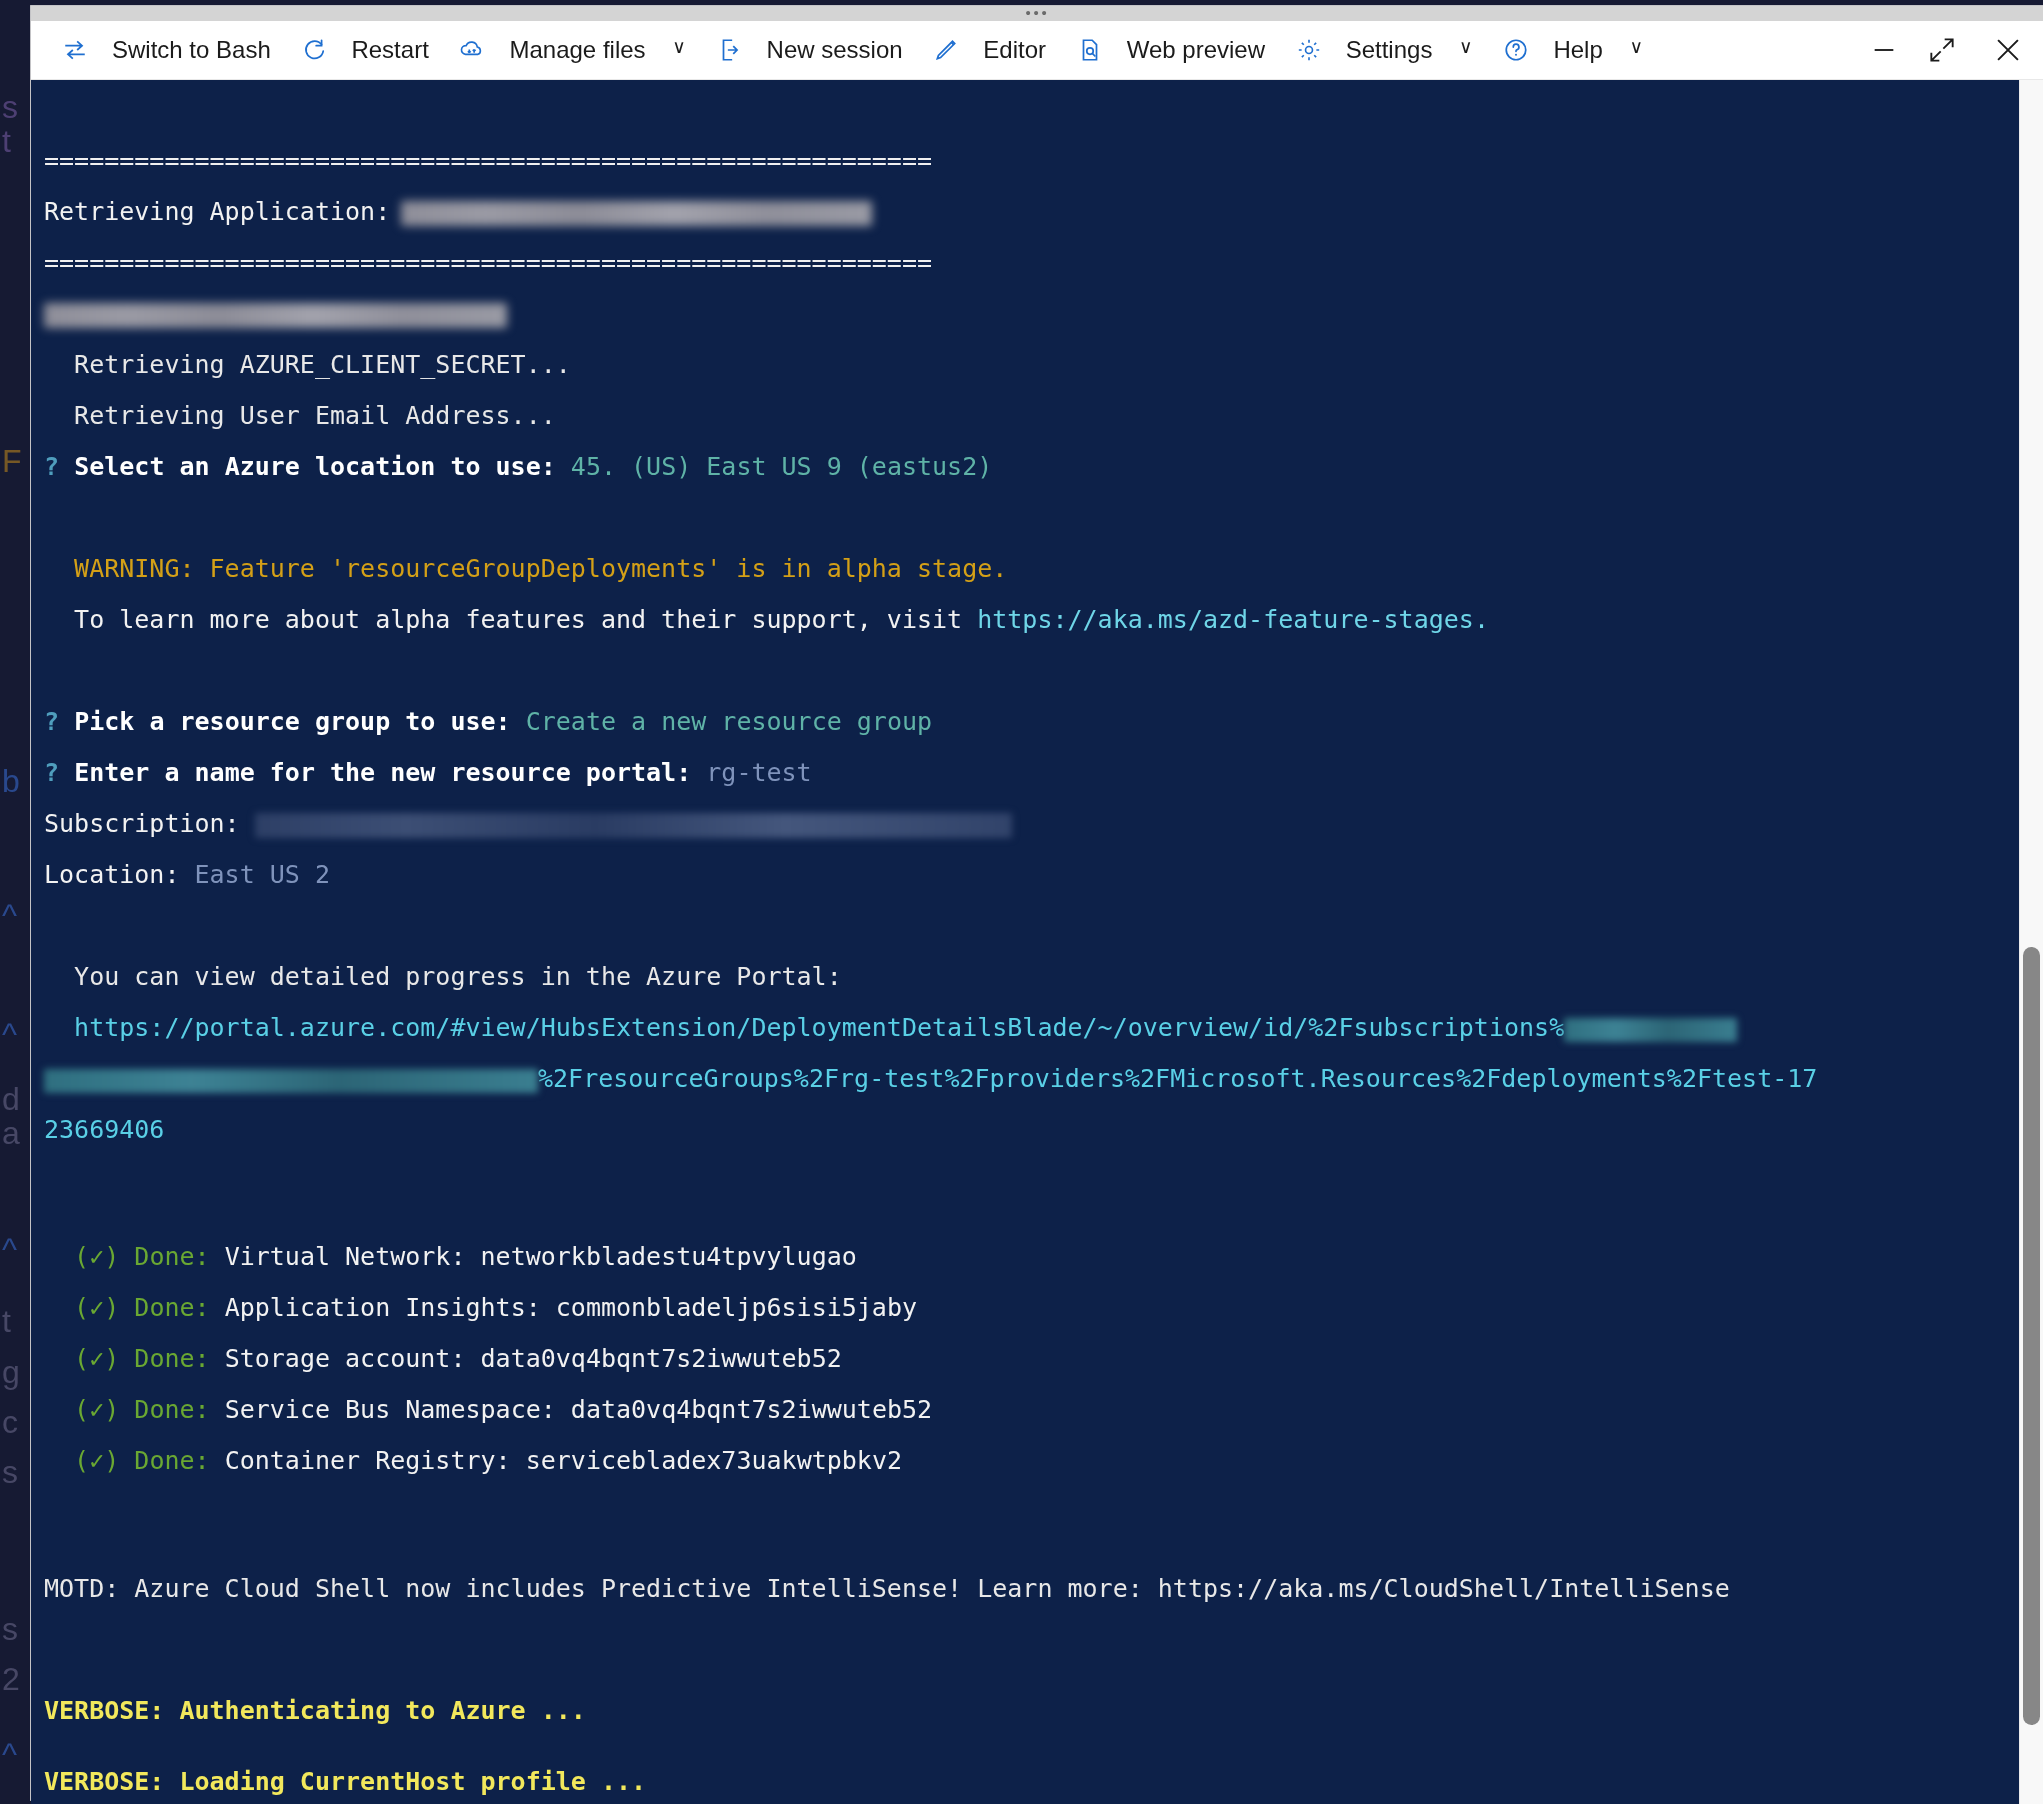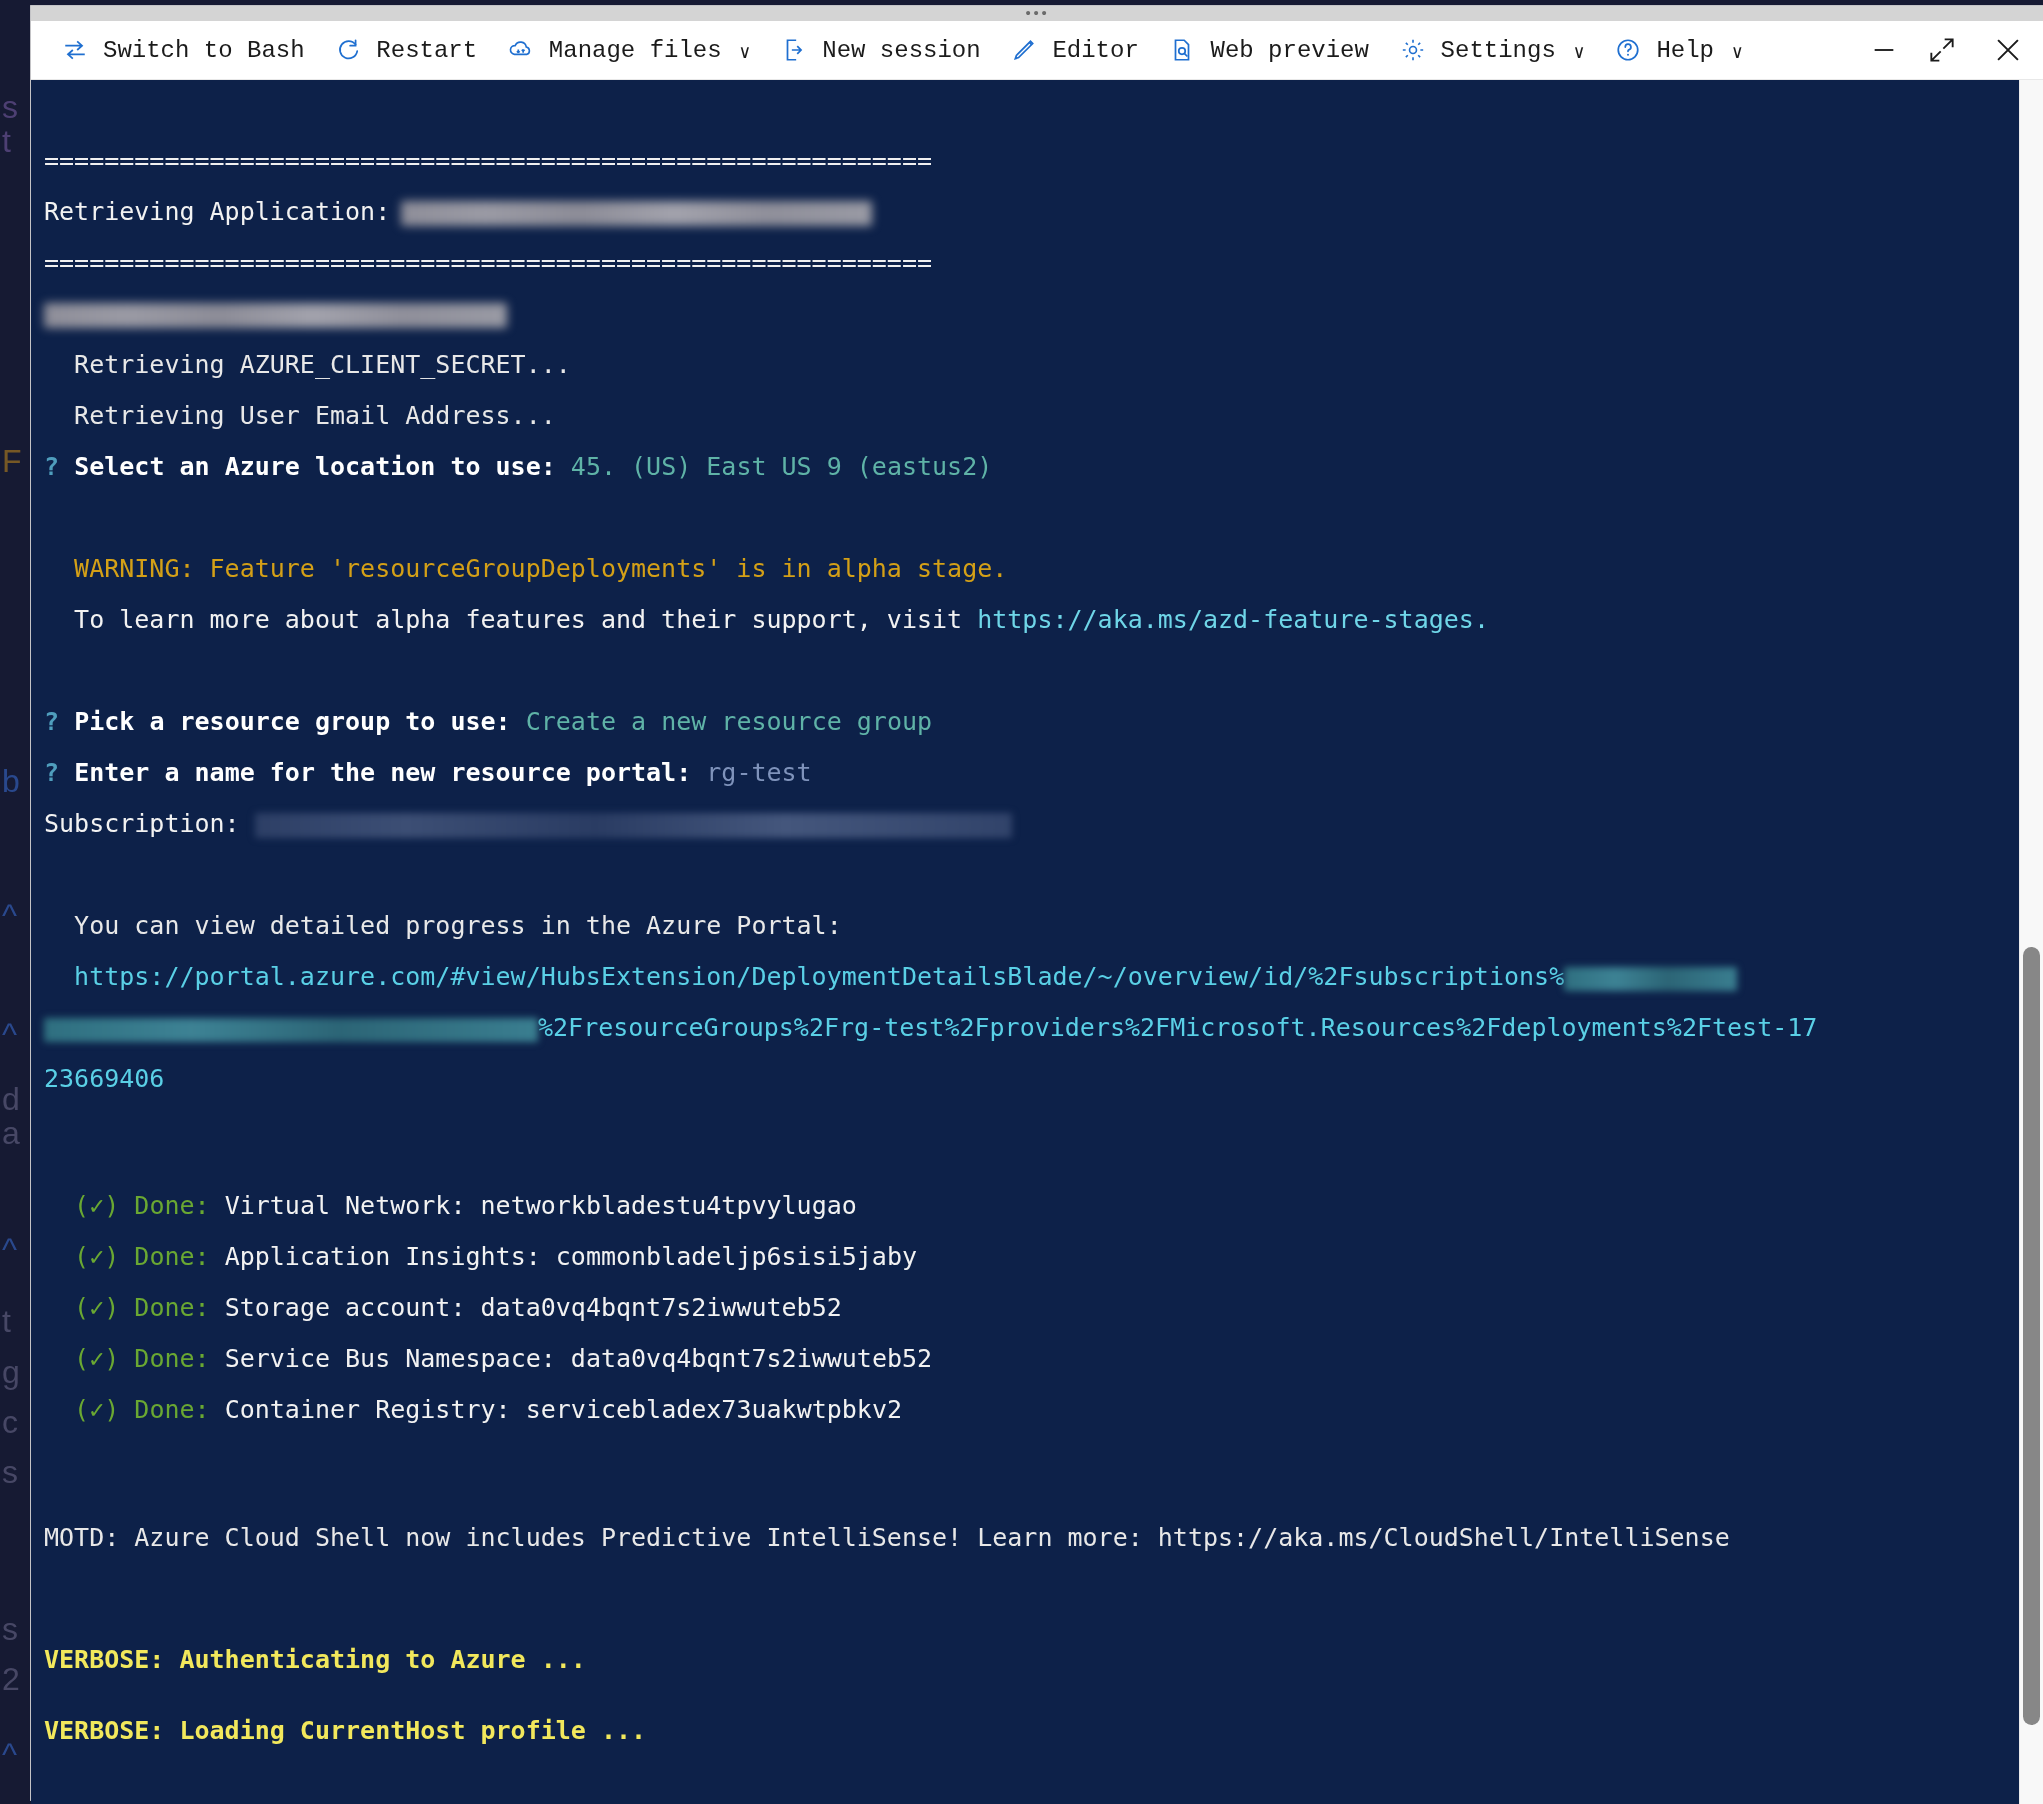--- a/index.html
+++ b/index.html
@@ -40,23 +40,23 @@
     color:#6b6b6b;font-size:15px;line-height:9.3px;letter-spacing:2.8px;
   }
   
   #toolbar{
     height:58px;background:#ffffff;
     display:flex;align-items:center;
     padding:0 0 0 17px;
     border-bottom:0.9px solid #e8e8e8;
   }
   .tb-item{
-    display:flex;align-items:flex-end;gap:14px;
+    display:flex;align-items:flex-start;gap:23px;
     padding:5.6px 13px;margin-right:3.7px;
-    color:#1b1b1b;font-size:24px;white-space:nowrap;cursor:default;font-family:Liberation Mono, monospace;
+    color:#1b1b1b;font-size:24px;white-space:nowrap;cursor:default;
   }
   .tb-item .ico{display:flex;align-items:center;justify-content:center;width:28px;height:28px;}
   .tb-item .chev{font-size:18.6px;color:#1b1b1b;margin-left:3.7px;}
   #tb-spacer{flex:1;}
   .win-btn{
     width:58px;height:58px;display:flex;align-items:center;justify-content:center;
     cursor:default;
   }
   
   #terminal{
@@ -256,20 +256,21 @@
 <div class="ln">  Retrieving AZURE_CLIENT_SECRET...</div>
 <div class="ln">  Retrieving User Email Address...</div>
 <div class="ln"><span class="q">?</span> <span class="prompt">Select an Azure location to use:</span> <span class="ans">45. (US) East US 9 (eastus2)</span></div>
 <div class="ln"> </div>
 <div class="ln" style="color:#d4a017;">  WARNING: Feature 'resourceGroupDeployments' is in alpha stage.</div>
 <div class="ln"><span class="white">  To learn more about alpha features and their support, visit </span><span class="link">https://aka.ms/azd-feature-stages.</span></div>
 <div class="ln"> </div>
 <div class="ln"><span class="q">?</span> <span class="prompt">Pick a resource group to use:</span> <span class="ans">Create a new resource group</span></div>
 <div class="ln"><span class="q">?</span> <span class="prompt">Enter a name for the new resource portal:</span> <span class="ans-dim">rg-test</span></div>
 <div class="ln"><span class="white">Subscription: </span><span class="redact dark" style="width:757px;height:25px;"></span></div>
+<div class="ln"><span class="white">Location: </span><span class="ans-dim">East US 2</span></div>
 <div class="ln"> </div>
 <div class="ln">  You can view detailed progress in the Azure Portal:</div>
 <div class="ln"><span class="link2">  https://portal.azure.com/#view/HubsExtension/DeploymentDetailsBlade/~/overview/id/%2Fsubscriptions%</span><span class="redact teal" style="width:173px;height:24px;"></span></div>
 <div class="ln"><span class="redact teal" style="width:494px;height:24px;"></span><span class="link2">%2FresourceGroups%2Frg-test%2Fproviders%2FMicrosoft.Resources%2Fdeployments%2Ftest-17</span></div>
 <div class="ln" style="color:#5ad0e6;">23669406</div>
 <div class="ln"> </div>
 
 <div class="ln">  <span class="done">(✓)</span> <span class="done">Done:</span> <span class="white">Virtual Network:</span> <span class="white">networkbladestu4tpvylugao</span></div>
 <div class="ln">  <span class="done">(✓)</span> <span class="done">Done:</span> <span class="white">Application Insights:</span> <span class="white">commonbladeljp6sisi5jaby</span></div>
 <div class="ln">  <span class="done">(✓)</span> <span class="done">Done:</span> <span class="white">Storage account:</span> <span class="white">data0vq4bqnt7s2iwwuteb52</span></div>

